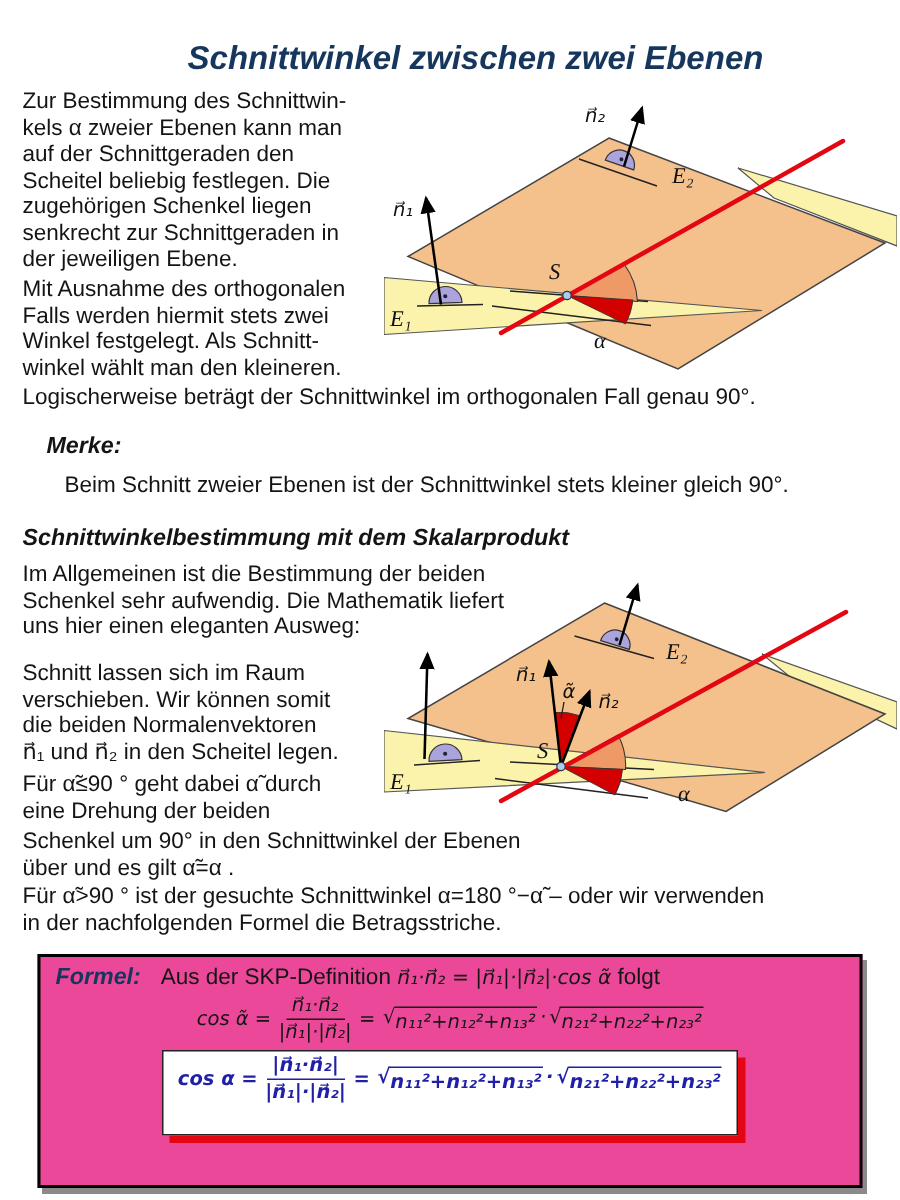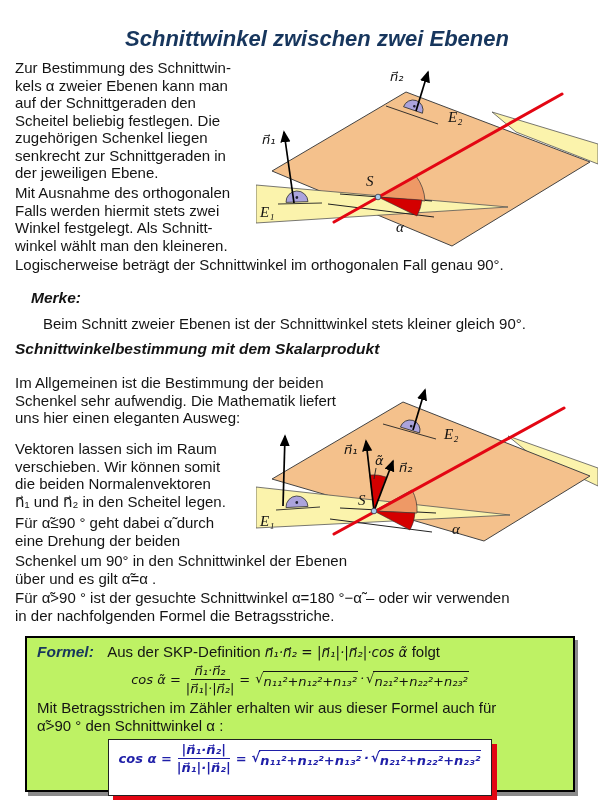--- a/index.html
+++ b/index.html
@@ -16,21 +16,21 @@
   .bi { font-weight:bold; font-style:italic; font-size:15.5px; }
   svg.diagram { position:absolute; z-index:1; }
   svg text { user-select:none; }
   .lbl-e { font-family:"Liberation Serif","DejaVu Serif",serif; font-style:italic; font-size:15px; fill:#111; }
   .lbl-v { font-family:"DejaVu Sans",sans-serif; font-style:italic; font-size:13px; fill:#111; }
   .lbl-g { font-family:"Liberation Serif","DejaVu Serif",serif; font-style:italic; font-size:15px; fill:#111; }
 
   
   .formel-box {
     position:absolute; left:25px; top:636px; width:550px; height:156px; box-sizing:border-box;
-    border:2px solid #000; background:#bef264; box-shadow:3px 4px 0 #8a8a8a;
+    border:2px solid #000; background:#ec4899; box-shadow:3px 4px 0 #8a8a8a;
     padding:5px 10px 0 10px; z-index:3;
   }
   .fb-row1 { font-size:15px; }
   .fb-label { font-weight:bold; font-style:italic; color:#17365D; font-size:15.5px; margin-right:10px; }
   .fb-math { font-style:italic; font-family:"DejaVu Sans",sans-serif; font-size:13.5px; }
   .fb-between { font-size:15px; line-height:18px; white-space:pre-line; margin-top:3px; }
 
   .formula {
     display:flex; justify-content:center; align-items:center; gap:5px;
     font-style:italic; font-size:13px; font-family:"DejaVu Sans",sans-serif; margin-top:2px;
@@ -100,26 +100,26 @@
   <text class="lbl-e" x="192" y="68">E₂</text>
   <text class="lbl-e" x="110" y="132">S</text>
   <text class="lbl-g" x="140" y="178">α</text>
 </svg>
 
 <div class="block" style="left:15px; top:256px; width:580px;">Logischerweise beträgt der Schnittwinkel im orthogonalen Fall genau 90°.</div>
 
 <div class="block bi" style="left:31px; top:289px;">Merke:</div>
 <div class="block" style="left:15px; top:315px; width:580px;margin-left:28px;">Beim Schnitt zweier Ebenen ist der Schnittwinkel stets kleiner gleich 90°.</div>
 
-<div class="block bi" style="left:15px; top:340px; width:580px;">Schnittwinkelbestimmung mit dem Skalarprodukt</div>
+<div class="block bi" style="left:15px; top:350px; width:580px;">Schnittwinkelbestimmung mit dem Skalarprodukt</div>
 
 <div class="block" style="left:15px; top:374px; width:420px;">Im Allgemeinen ist die Bestimmung der beiden
 Schenkel sehr aufwendig. Die Mathematik liefert
 uns hier einen eleganten Ausweg:</div>
-<div class="block" style="left:15px; top:440px; width:250px;">Vektoren lassen sich im Raum
+<div class="block" style="left:15px; top:440px; width:250px;">Schnitt lassen sich im Raum
 verschieben. Wir können somit
 die beiden Normalenvektoren
 n⃗₁ und n⃗₂ in den Scheitel legen.</div>
 <div class="block" style="left:15px; top:514px; width:260px;">Für α̃≤90 ° geht dabei α̃ durch
 eine Drehung der beiden</div>
 <div class="block" style="left:15px; top:552px; width:420px;">Schenkel um 90° in den Schnittwinkel der Ebenen
 über und es gilt α̃=α .</div>
 <div class="block" style="left:15px; top:589px; width:570px;">Für α̃&gt;90 ° ist der gesuchte Schnittwinkel α=180 °−α̃ – oder wir verwenden
 in der nachfolgenden Formel die Betragsstriche.</div>
 
@@ -181,22 +181,20 @@
           </span>
         <span>·</span>
         <span class="sqrt">
             <span class="rsign">√</span>
             <span class="radicand">n₂₁²+n₂₂²+n₂₃²</span>
           </span>
       </span>
     </span>
   </div>
 
-  <div class="fb-between">Mit Betragsstrichen im Zähler erhalten wir aus dieser Formel auch für
-α̃&gt;90 °  den Schnittwinkel  α :</div>
 
   <div class="f2wrap">
     <div class="f2box">
       <div class="formula">
         <span>cos α =</span>
         <span class="frac">
           <span class="num">|n⃗₁·n⃗₂|</span>
           <span class="den">|n⃗₁|·|n⃗₂|</span>
         </span>
         <span>=</span>

